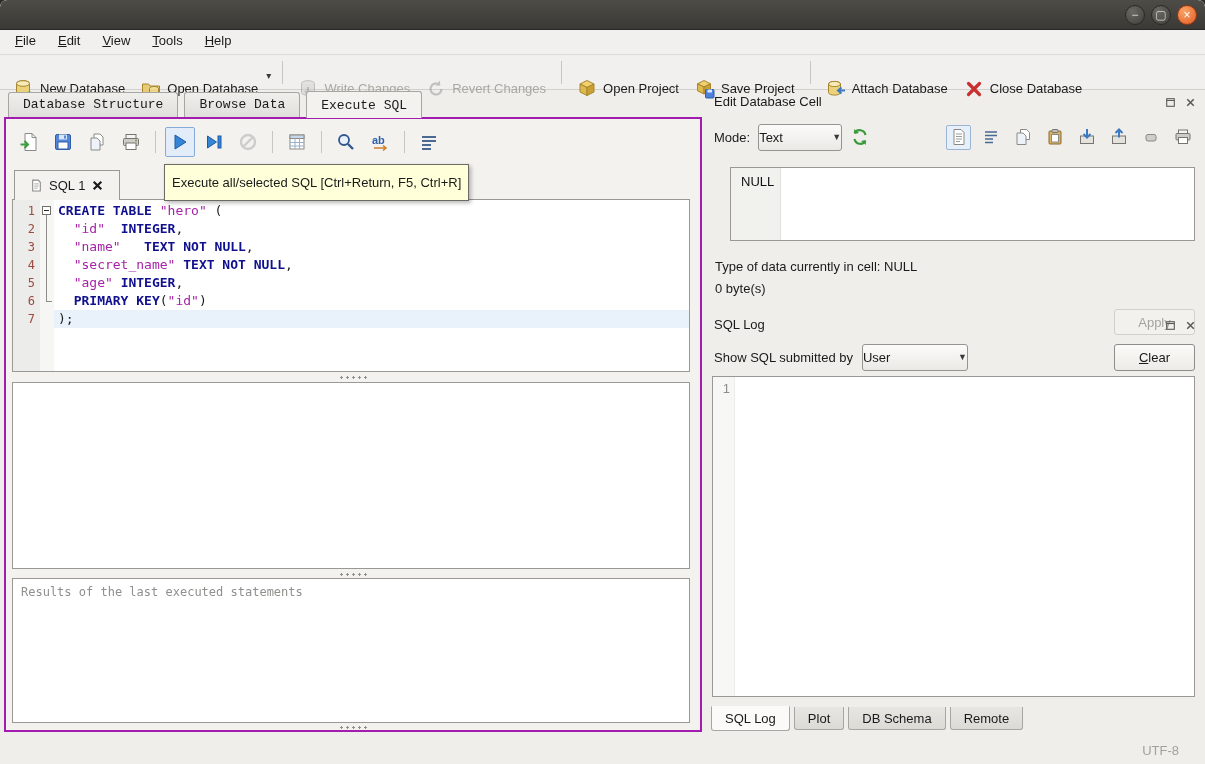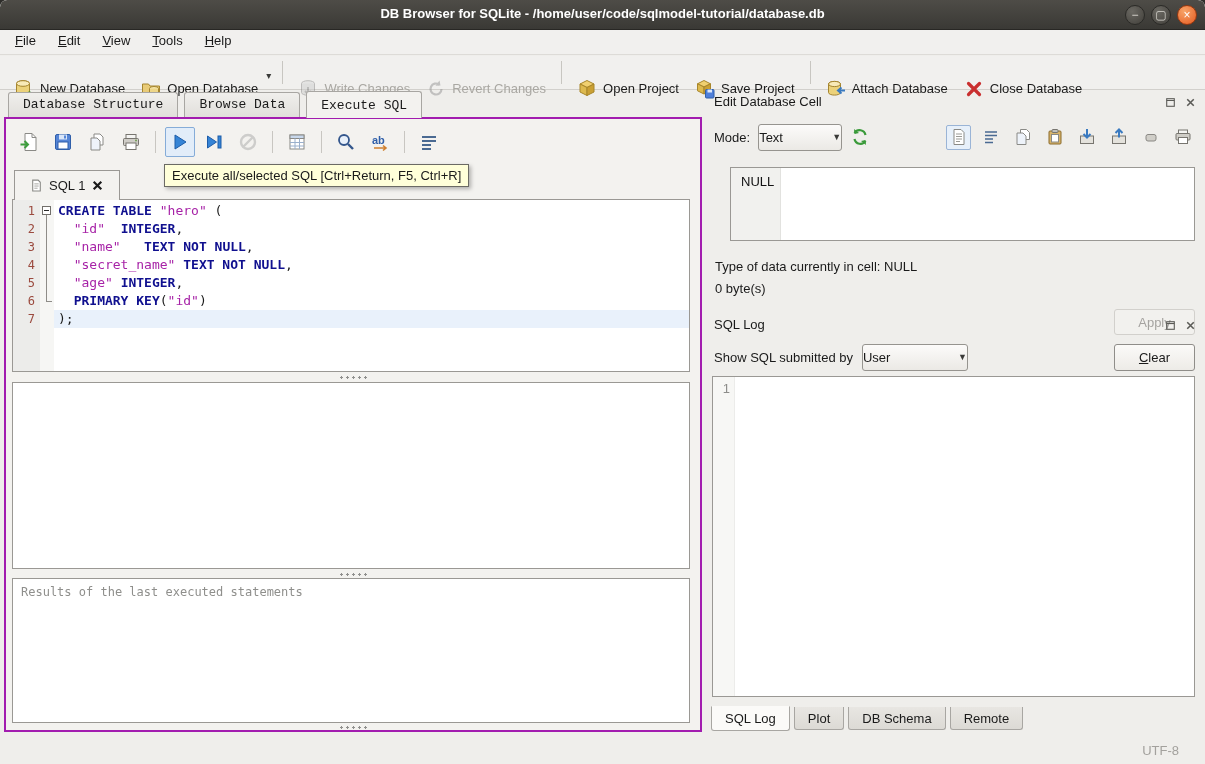--- a/index.html
+++ b/index.html
@@ -53,21 +53,21 @@
   .sqltoolbar { position:absolute; top:8px; left:8px; display:flex; gap:4px; align-items:center; }
   .sbtn { width:30px; height:30px; display:flex; align-items:center; justify-content:center;
     border:1px solid transparent; border-radius:2px; }
   .sbtn.hover { border-color:#85acd8; background:#e2edf9; }
   .sbtn.disabled svg { filter:grayscale(1) opacity(.55); }
   .ssep { width:1px; height:22px; background:#c8c6c1; margin:0 5px; }
   .sqltab { position:absolute; top:51px; left:8px; height:30px; z-index:2;
     display:flex; align-items:center; gap:6px; padding:0 15px;
     background:#f3f2ef; border:1px solid #9a9894; border-bottom:none; }
   .tooltip { position:absolute; top:45px; left:158px; z-index:6;
-    background:#ffffd9; border:1px solid #6b6a64; padding:3px 7px; font-size:13px;
+    background:#ffffd9; border:1px solid #6b6a64; padding:10px 7px; font-size:13px;
     box-shadow:2px 2px 4px rgba(0,0,0,.28); white-space:nowrap; }
   .editor { position:absolute; top:80px; left:6px; right:10px; height:173px;
     background:#ffffff; border:1px solid #9a9894; display:flex;
     font-family:"DejaVu Sans Mono", monospace; font-size:13px; line-height:18px; overflow:hidden; }
   .gutter { width:27px; background:#ececea; color:#9b4a3e; text-align:right;
     padding:2px 5px 0 0; font-size:12px; }
   .ln { height:18px; }
   .foldcol { width:14px; background:#f6f6f4; padding-top:2px; }
   .fold { height:18px; position:relative; }
   .fb { position:absolute; left:2px; top:4px; width:9px; height:9px;
@@ -134,21 +134,20 @@
   
   .statusbar { position:absolute; left:0; right:0; bottom:0; height:31px; }
   .encoding { position:absolute; right:26px; top:10px; color:#a3a19d; }
 </style>
 </head>
 <body>
 
 <div class="window">
 
   <div class="titlebar">
-    <div class="titlebar-title">DB Browser for SQLite - /home/user/code/sqlmodel-tutorial/database.db</div>
     <div class="winbtns">
       <div class="winbtn">−</div>
       <div class="winbtn">▢</div>
       <div class="winbtn close">×</div>
     </div>
   </div>
 
   <div class="menubar">
     <div class="menu-item">File</div>
     <div class="menu-item">Edit</div>

